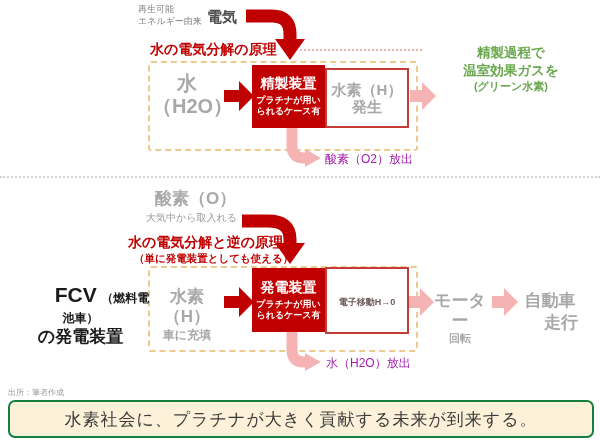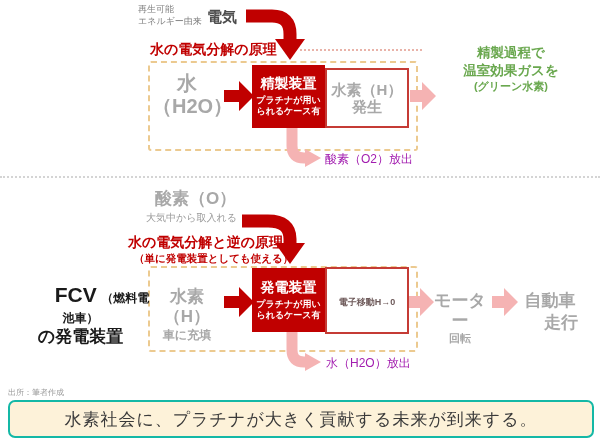--- a/index.html
+++ b/index.html
@@ -21,21 +21,21 @@
   .dashed-box{border:2px dashed #ecca90;border-radius:3px;background:transparent;z-index:1;}
   .red-box{background:#c00000;color:#fff;display:flex;flex-direction:column;
            align-items:center;justify-content:center;z-index:3;}
   .red-box .dev{font-size:14px;font-weight:bold;line-height:1.2;}
   .red-box .dev-note{font-size:9px;font-weight:bold;line-height:1.25;margin-top:3px;text-align:center;}
   .white-box{background:#fff;border:2px solid #c53b35;display:flex;flex-direction:column;
              align-items:center;justify-content:center;z-index:3;}
   .divider{border-top:2px dotted #d4d4d4;height:0;z-index:0;}
   .dotline-red{border-top:2px dotted #e9b3a9;height:0;z-index:0;}
   
-  .banner{background:#fdf2d9;border:2px solid #14b8a6;border-radius:7px;
+  .banner{background:#fdf2d9;border:2px solid #15803d;border-radius:7px;
           display:flex;align-items:center;justify-content:center;z-index:4;}
   .banner-text{font-size:17px;color:#3a3a3a;letter-spacing:1px;}
   .source{font-size:8px;color:#9a9a9a;}
   svg.overlay{position:absolute;left:0;top:0;z-index:2;pointer-events:none;}
   .z4{z-index:4;}
 </style>
 </head>
 <body>
 
 <svg class="overlay" width="600" height="440" viewBox="0 0 600 440">

